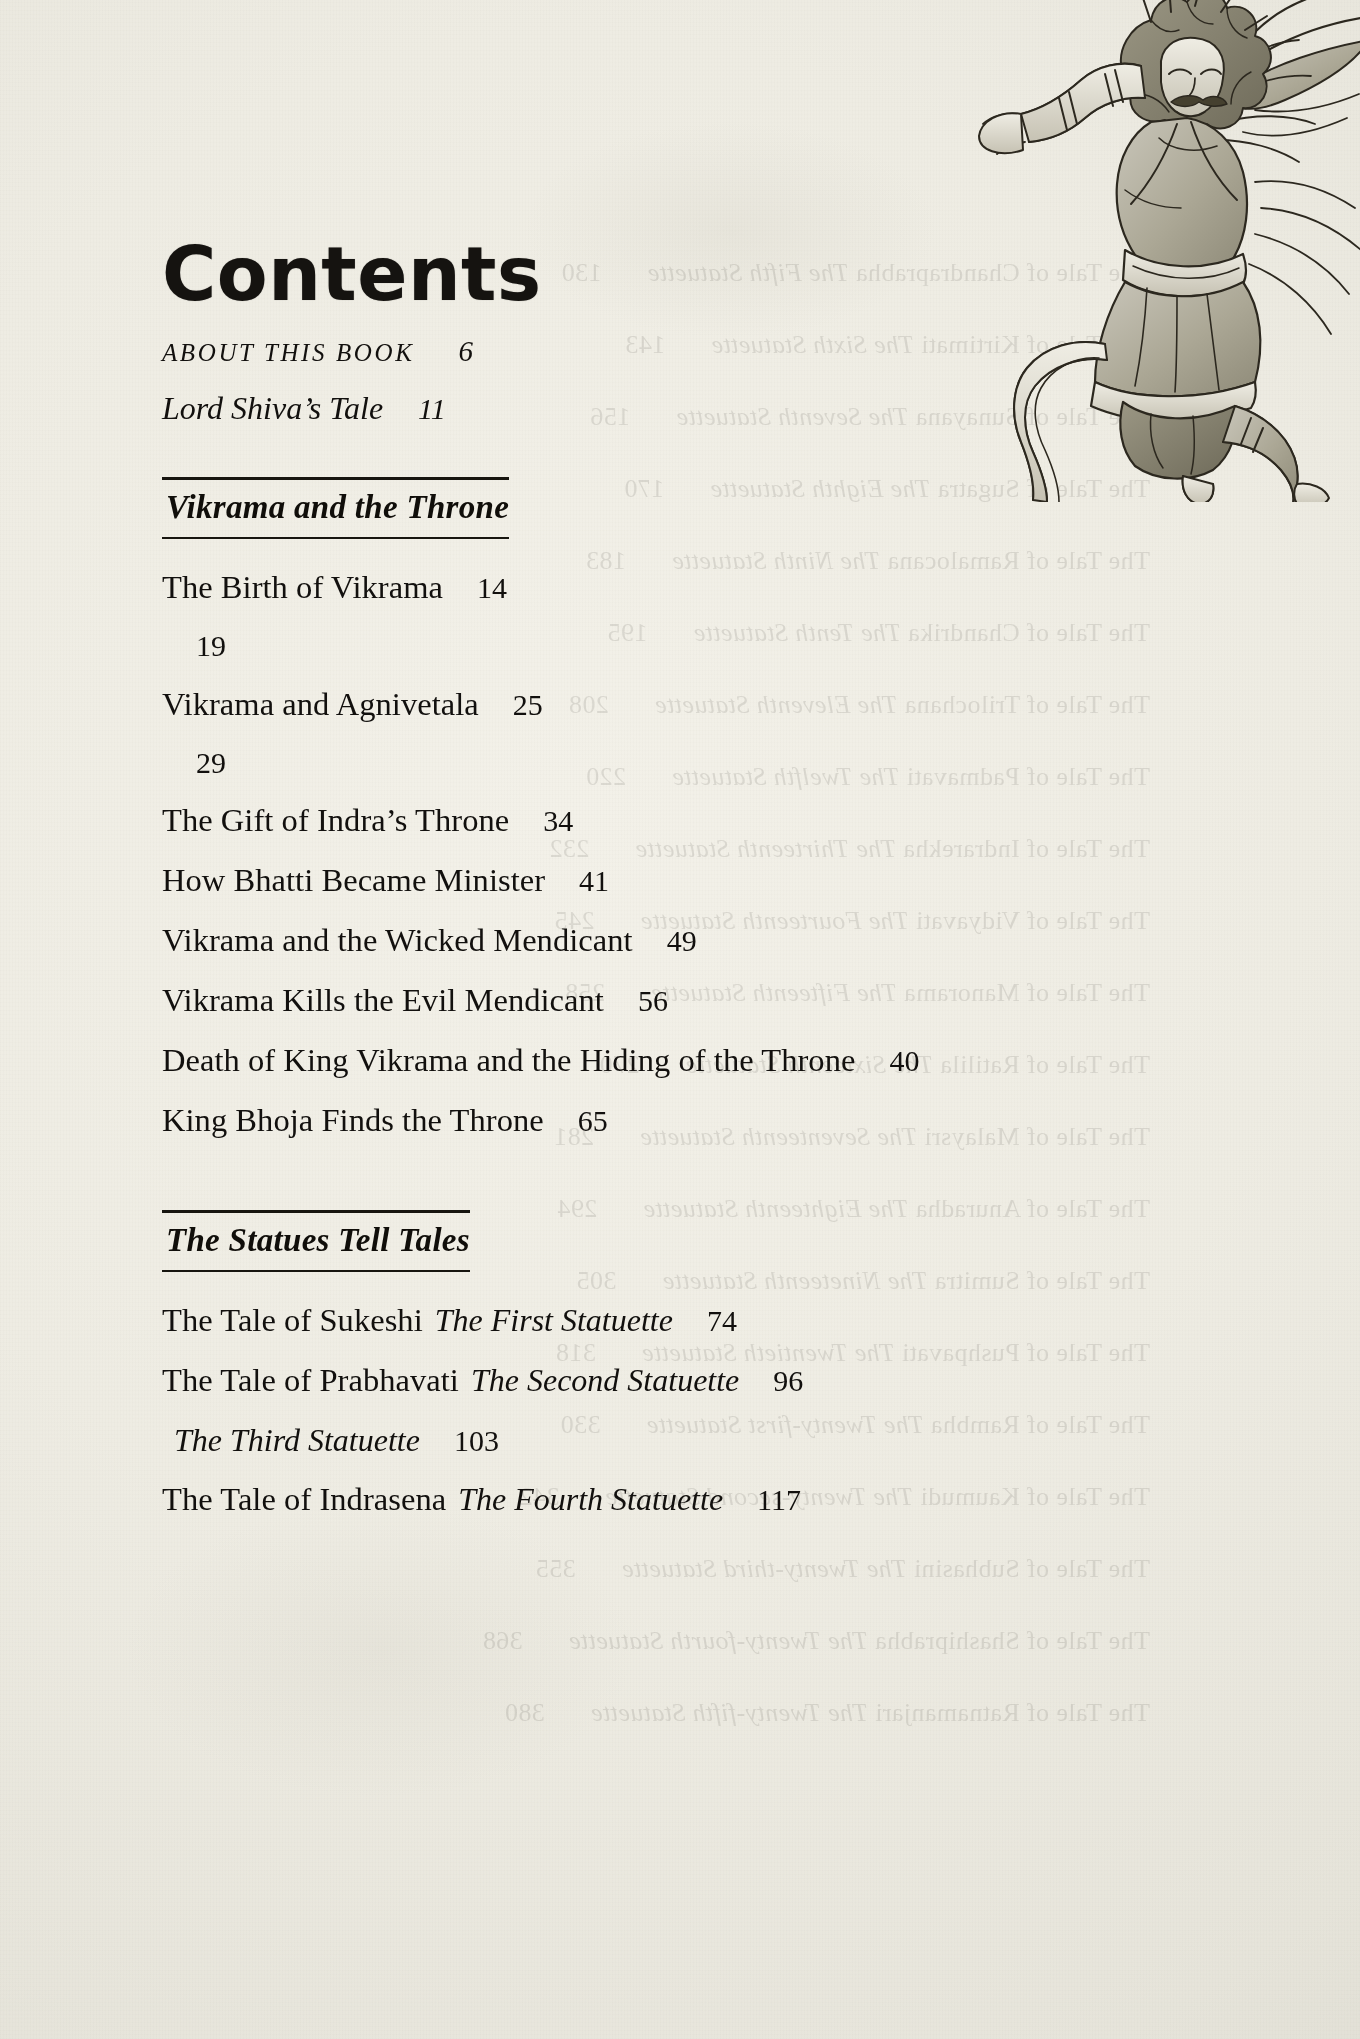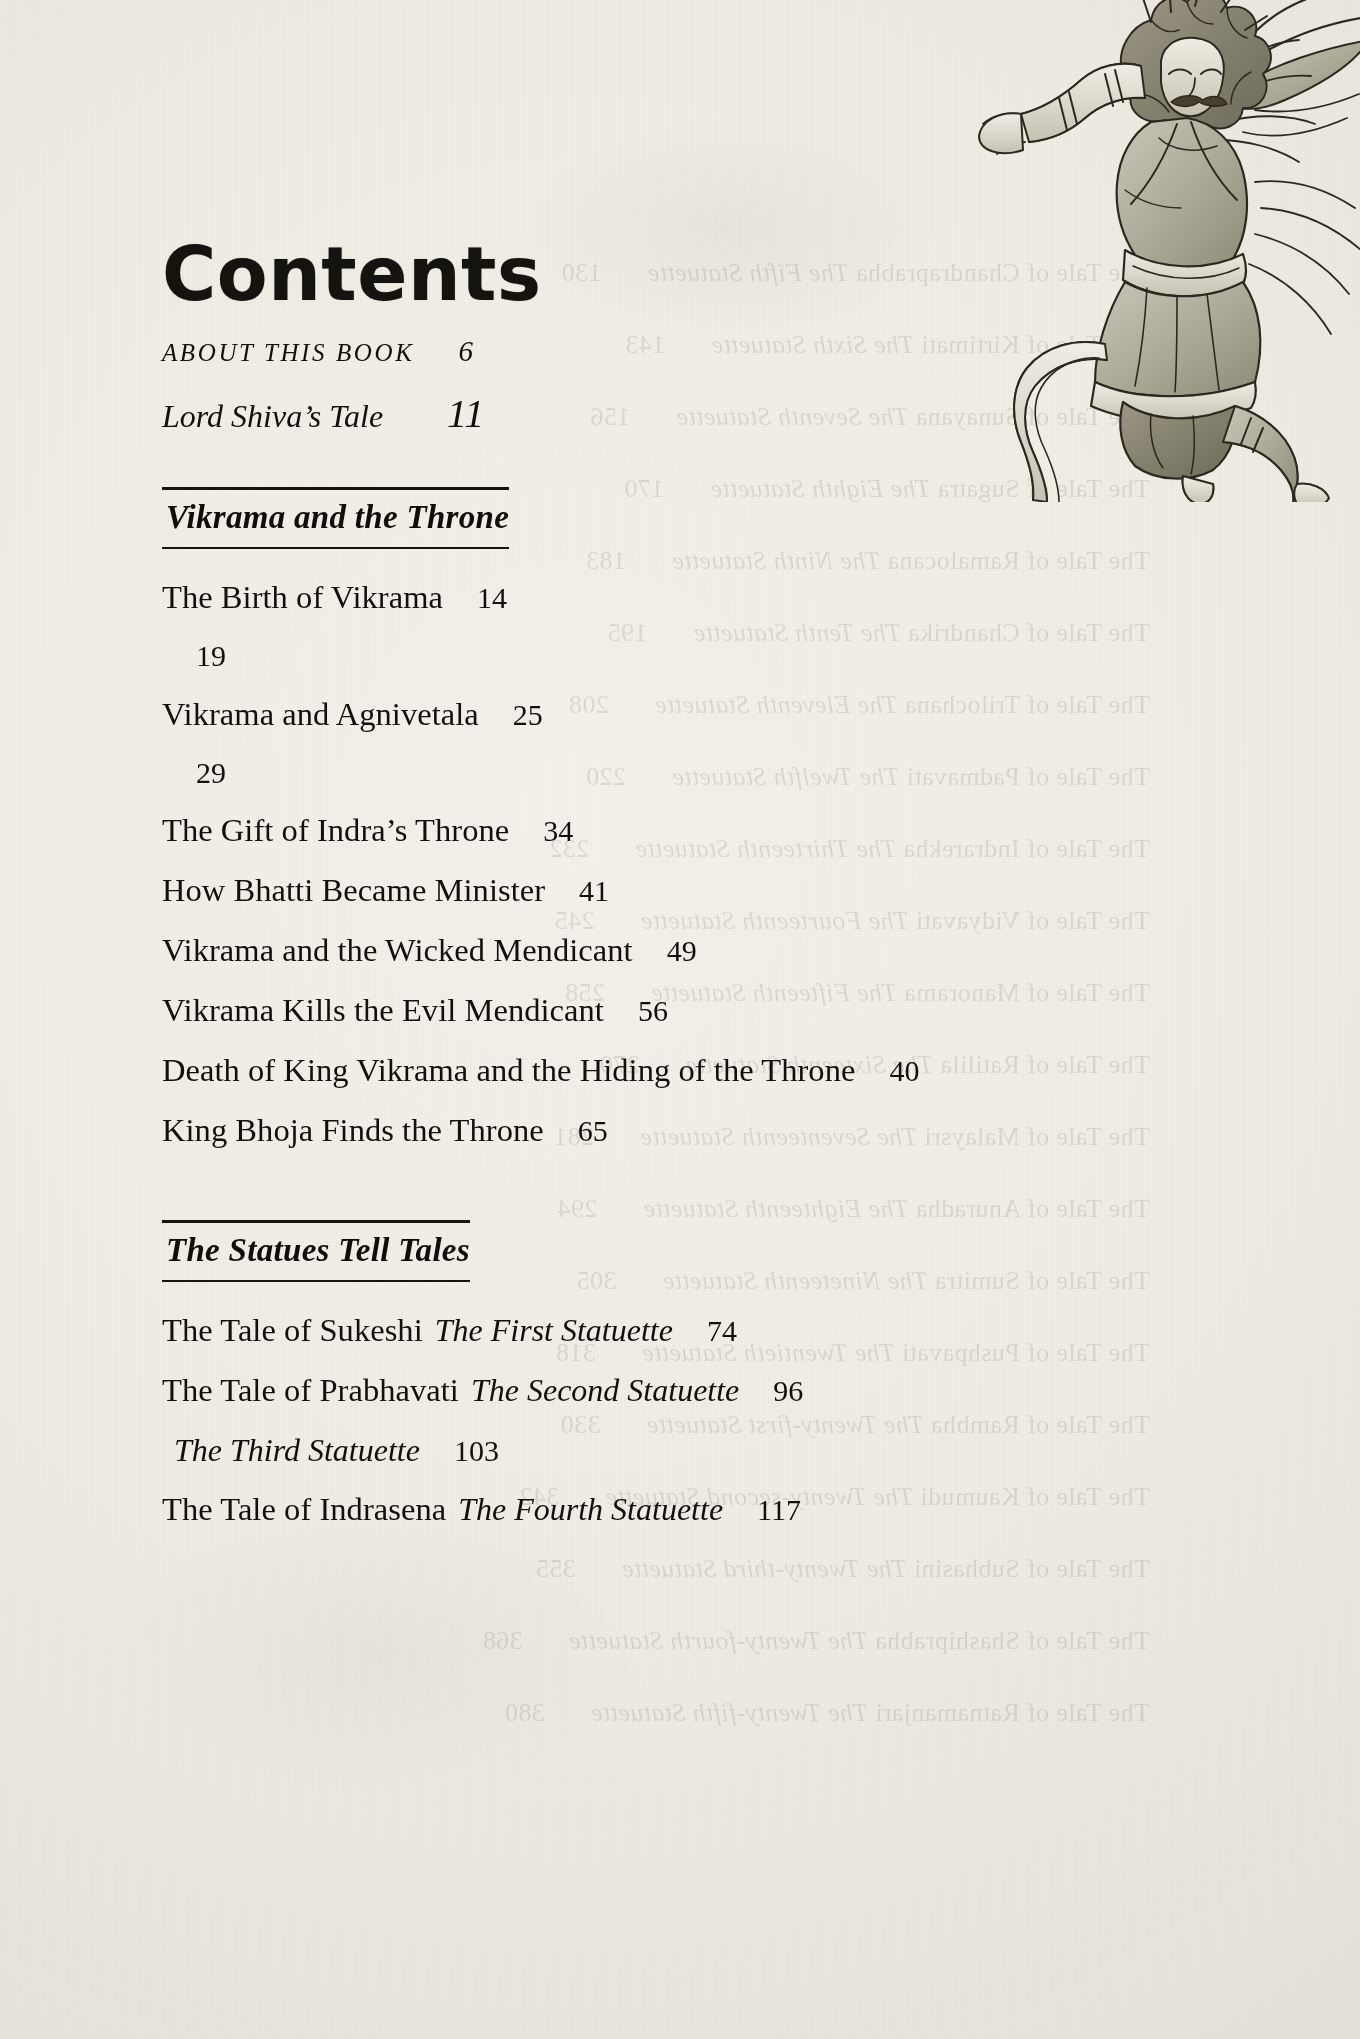--- a/index.html
+++ b/index.html
@@ -85,22 +85,22 @@
     margin-top: 22px;
     font-style: italic;
   }
   .front-entry.smallcaps .fe-label {
     font-size: 25px;
     letter-spacing: 2.6px;
     text-transform: uppercase;
   }
   .fe-label { font-size: 32px; }
   .fe-page {
-    margin-left: 64px;
-    font-size: 40px;
+    margin-left: 35px;
+    font-size: 30px;
   }
   .front-entry.smallcaps .fe-page { margin-left: 44px; font-size: 29px; }
 
   
   .section-head {
     margin-top: 50px;
     display: inline-block;
     padding: 0;
   }
   .section-head .rule {

